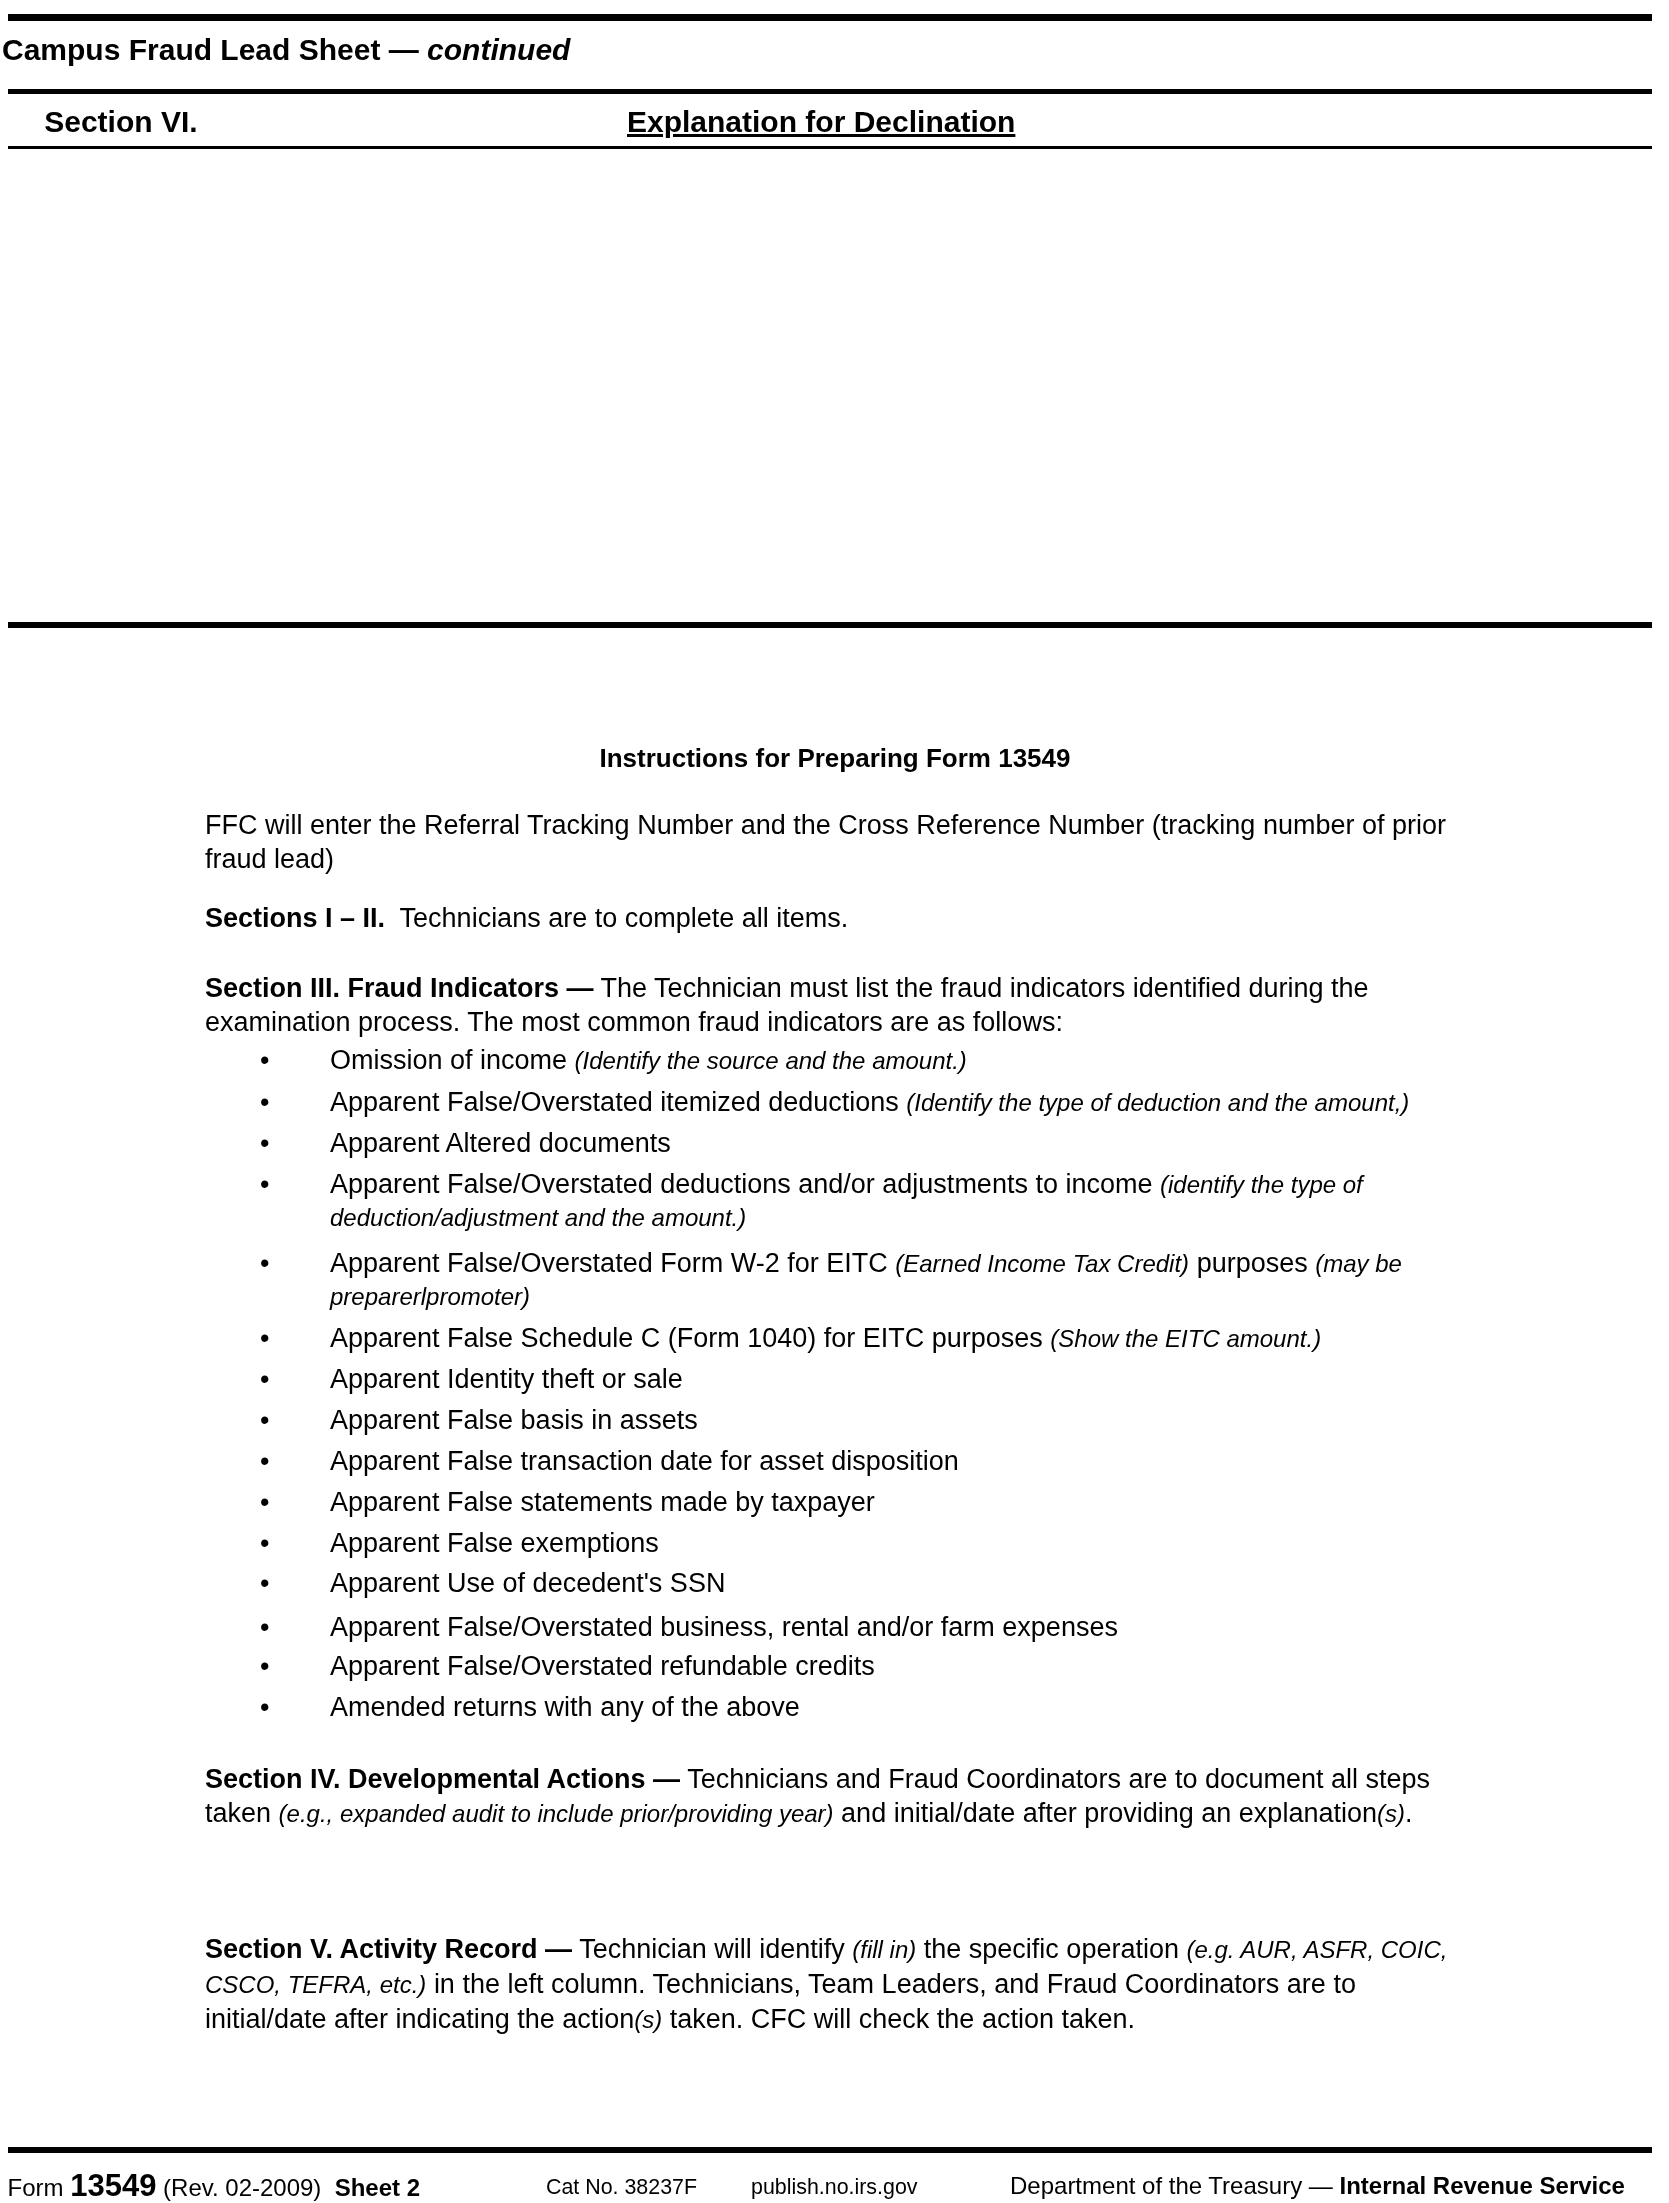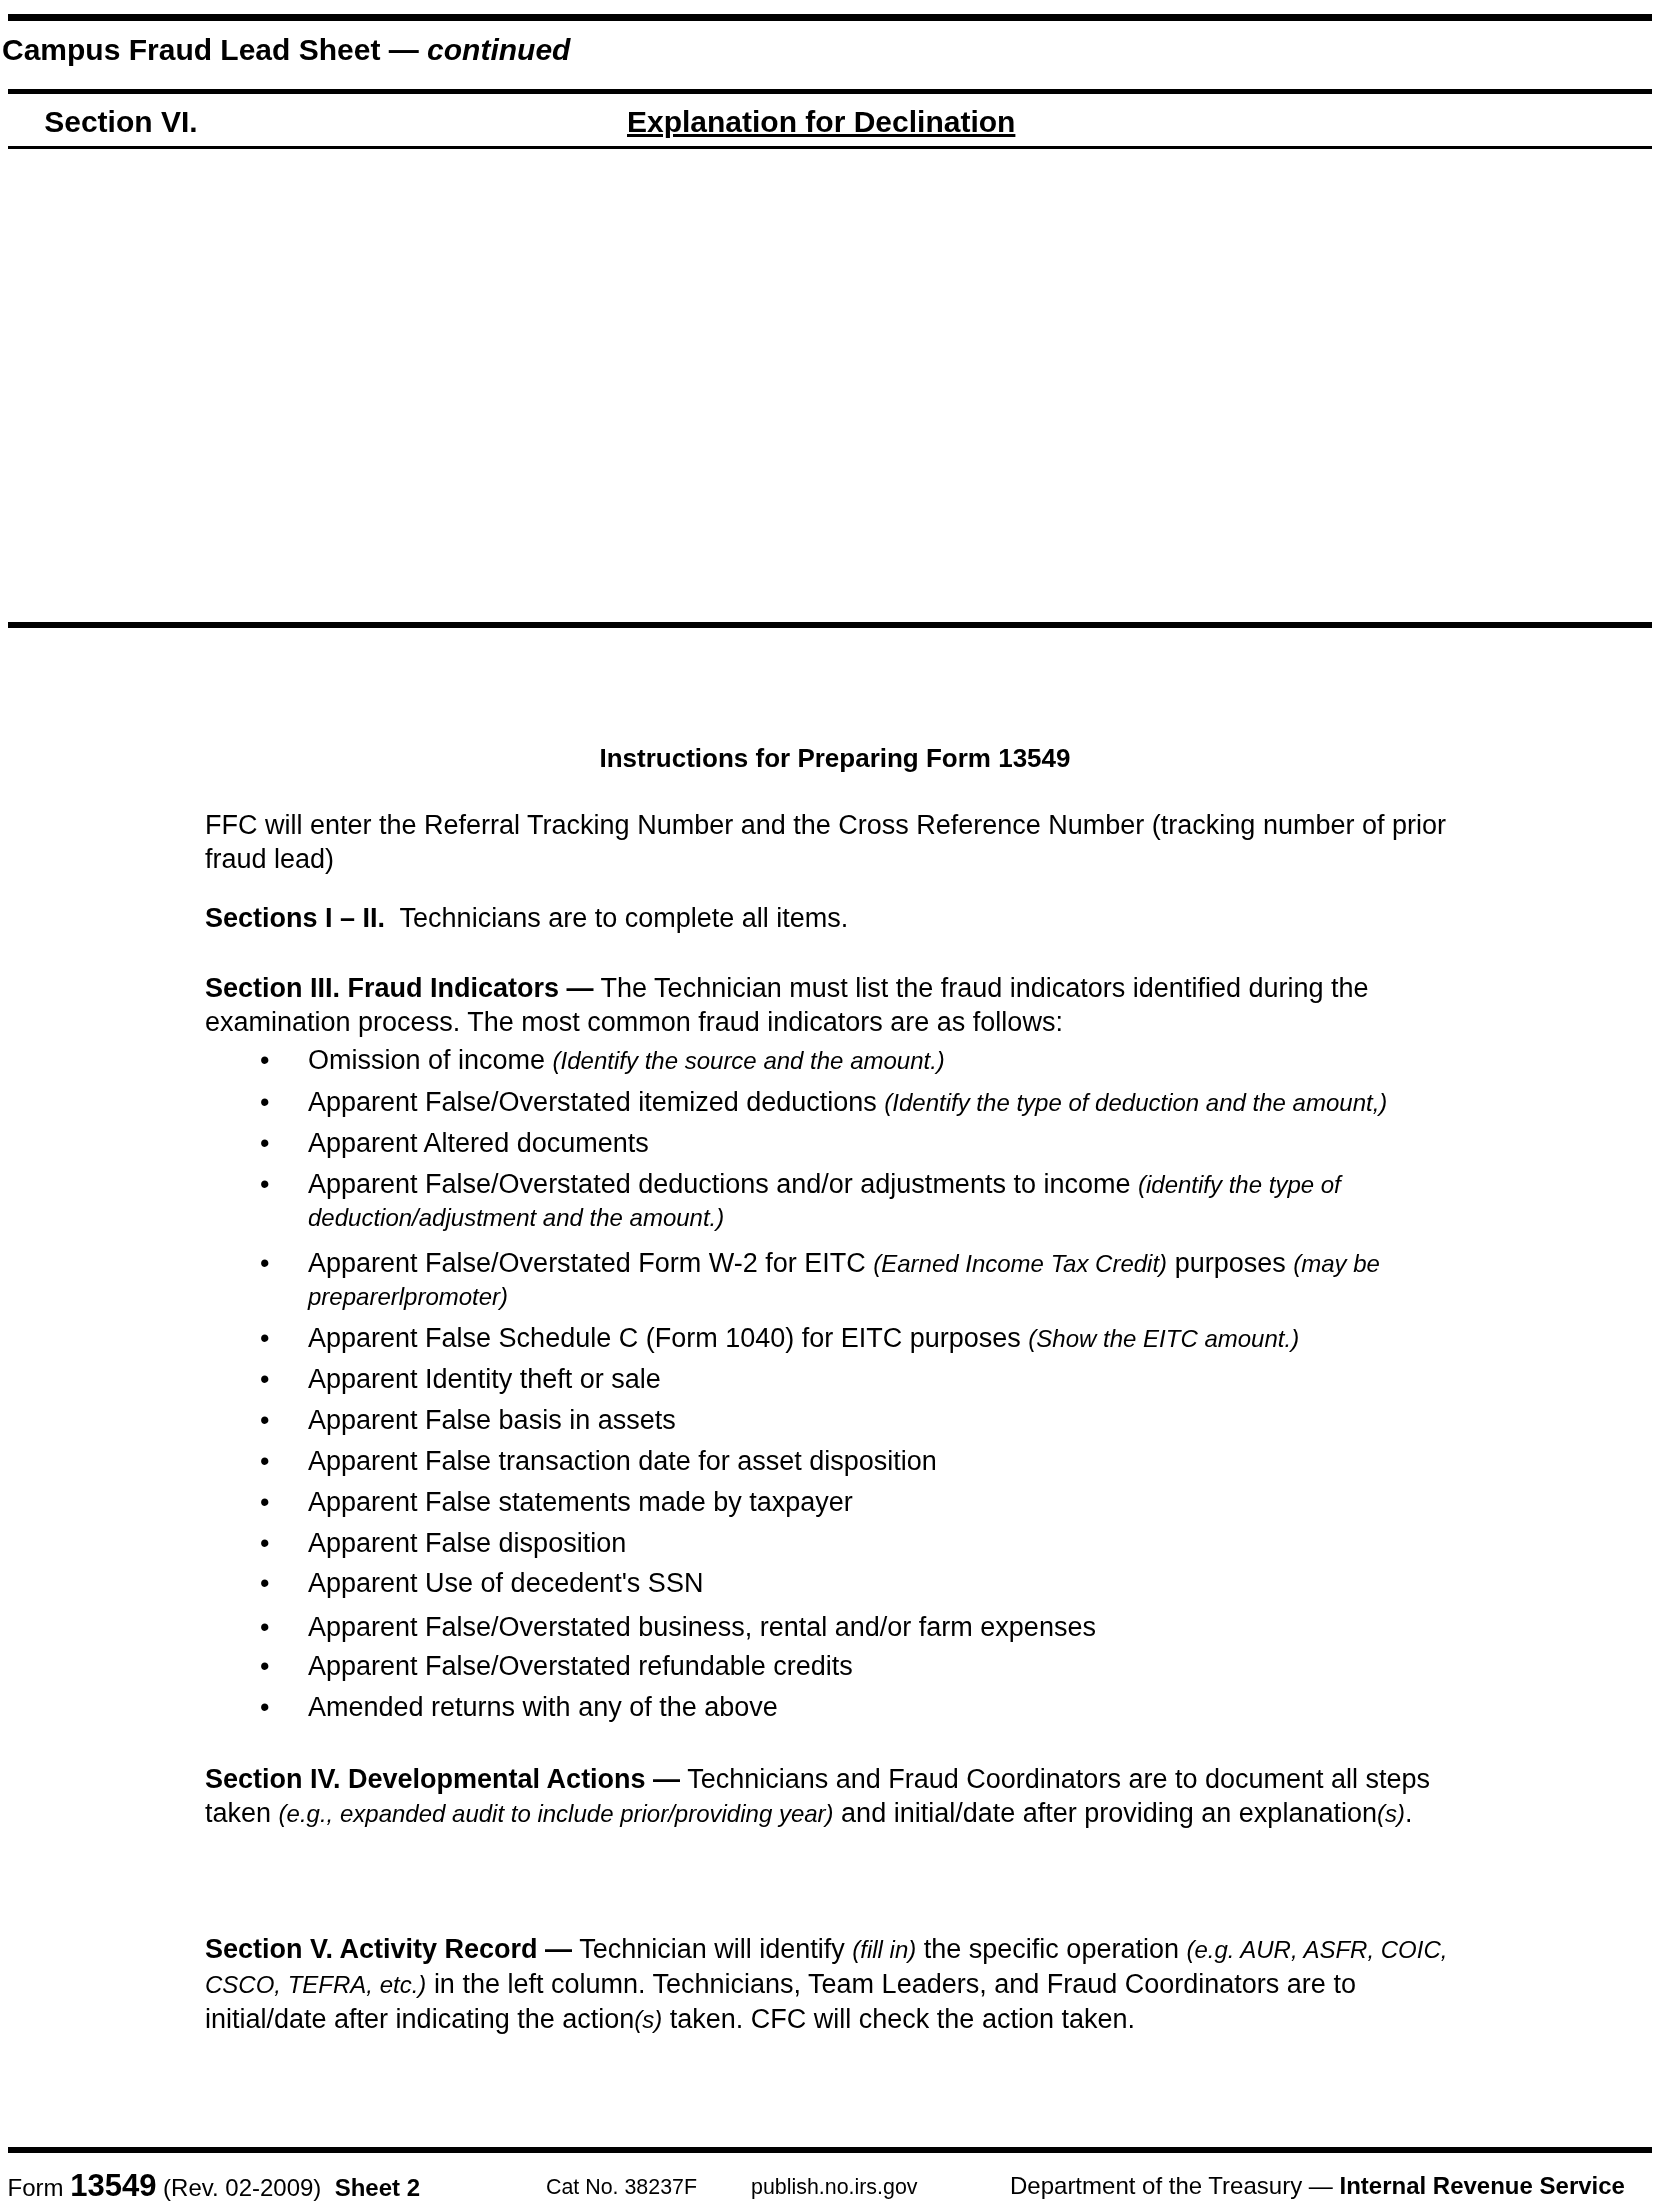--- a/index.html
+++ b/index.html
@@ -11,21 +11,21 @@
   .title i { font-weight:bold; }
   .sec-label { left:11.2px; top:103px; font-size:30px; font-weight:bold; line-height:37px;margin-left:33px; }
   .sec-title { left:627px; top:103px; font-size:30px; font-weight:bold; line-height:37px;text-decoration:underline; }
   .decline-area { position:absolute; left:7.5px; top:151px; width:1644px; height:471px; }
   .instr-h { left:0; width:1670px; text-align:center; top:738px; font-size:26px; font-weight:bold; line-height:41px; }
   .para { position:absolute; left:205px; width:1305px; font-size:27px; line-height:34px; }
   .para b { font-weight:bold; }
   .para i { font-size:24px; }
   .bullet-item { position:absolute; left:260px; width:1240px; font-size:27px; line-height:32px; }
   .bullet-item .dot { position:absolute; left:0; top:0; }
-  .bullet-item .txt { display:block; margin-left:48px; }
+  .bullet-item .txt { display:block; margin-left:70px; }
   .bullet-item i { font-size:24px; }
   .footer { top:2167px; font-size:24px; line-height:37px; }
   .footer .big { font-size:31px; font-weight:bold; }
 </style>
 </head>
 <body>
 
 <div class="rule" style="top:14px;height:6.5px;"></div>
 <div class="abs title"><span>Campus Fraud Lead Sheet — </span><i>continued</i></div>
 <div class="rule" style="top:89px;height:4.7px;"></div>
@@ -87,21 +87,21 @@
     <div class="bullet-item" style="top: 1445px;">
       <span class="dot">•</span>
       <span class="txt"><span>Apparent False transaction date for asset disposition</span></span>
     </div>
     <div class="bullet-item" style="top: 1486px;">
       <span class="dot">•</span>
       <span class="txt"><span>Apparent False statements made by taxpayer</span></span>
     </div>
     <div class="bullet-item" style="top: 1527px;">
       <span class="dot">•</span>
-      <span class="txt"><span>Apparent False disposition</span></span>
+      <span class="txt"><span>Apparent False exemptions</span></span>
     </div>
     <div class="bullet-item" style="top: 1567px;">
       <span class="dot">•</span>
       <span class="txt"><span>Apparent Use of decedent's SSN</span></span>
     </div>
     <div class="bullet-item" style="top: 1611px;">
       <span class="dot">•</span>
       <span class="txt"><span>Apparent False/Overstated business, rental and/or farm expenses</span></span>
     </div>
     <div class="bullet-item" style="top: 1650px;">

